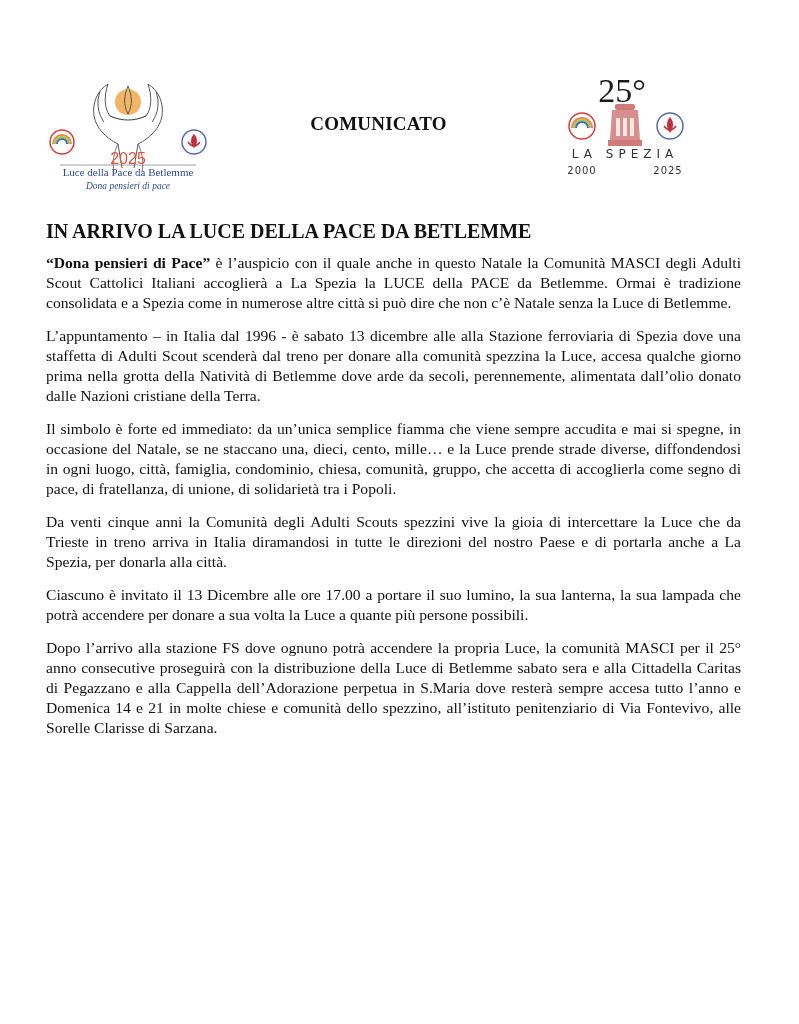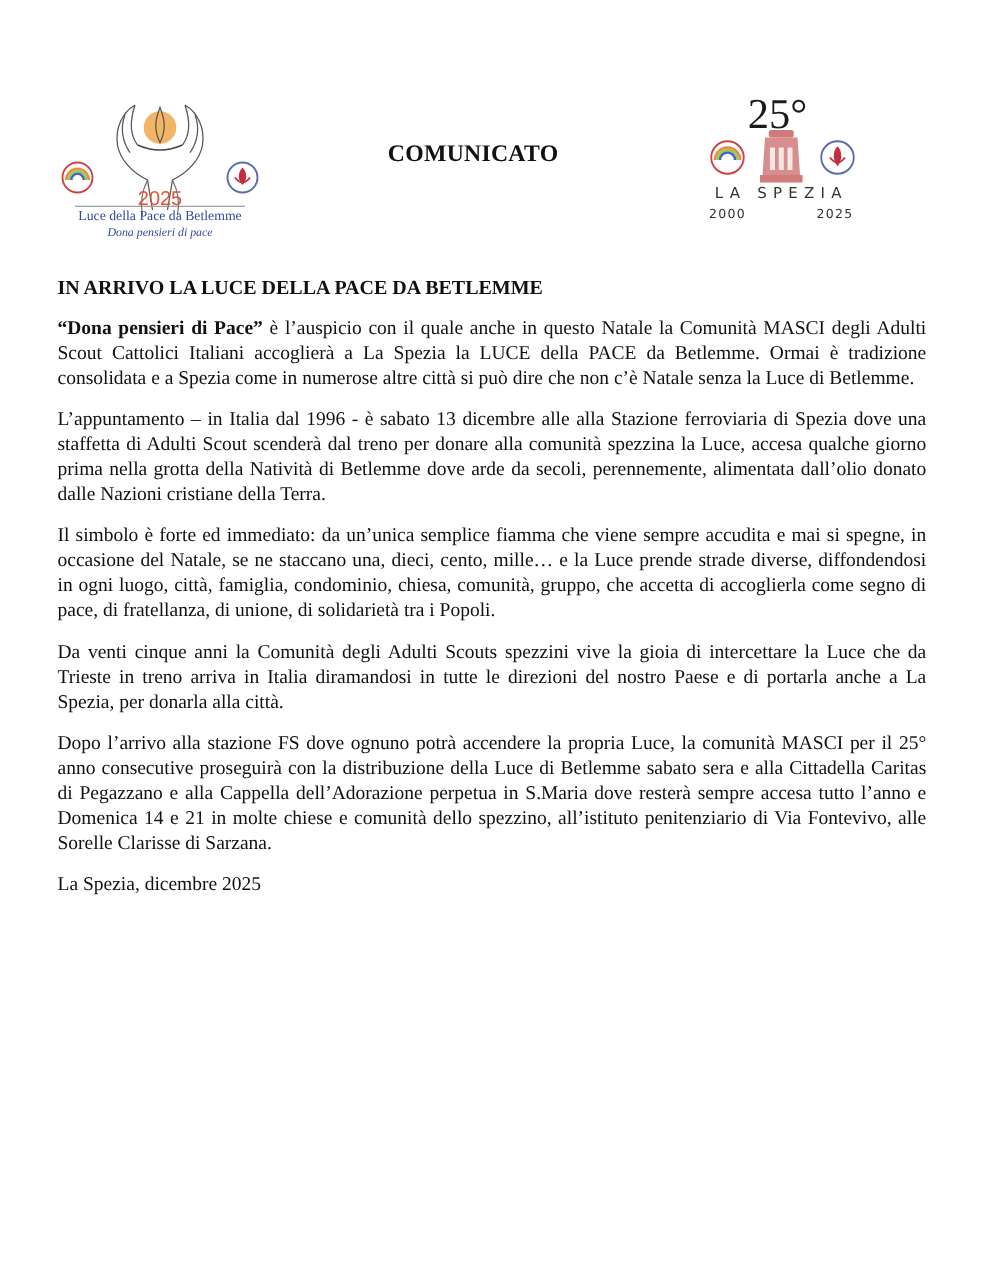--- a/index.html
+++ b/index.html
@@ -8,21 +8,21 @@
       font-family: "Liberation Serif", "DejaVu Serif", serif;
       color: #111111;
     }
     .logo-left { position: absolute; left: 48px; top: 72px; width: 160px; height: 120px; }
     .logo-right { position: absolute; left: 560px; top: 68px; width: 130px; height: 110px; }
     .header-title {
       position: absolute; left: 0; width: 757px; top: 113px; text-align: center;
       font-weight: bold; font-size: 19px; letter-spacing: 0.2px;
     }
     .content { position: absolute; left: 46px; top: 221px; width: 706px; font-size: 15.6px; line-height: 20px; }
-    .headline { font-weight: bold; font-size: 16px; margin: 0 0 12px 0; }
+    .headline { font-weight: bold; font-size: 20px; margin: 0 0 12px 0; }
     .para { margin: 0 11px 13px 0; text-align: justify; }
     .para .lead { font-weight: bold; }
     .signoff { margin: 0; }
     .logo-caption1 { font-size: 11px; fill: #2f4a9a; }
     .logo-caption2 { font-size: 9.5px; fill: #2f4a9a; font-style: italic; }
   </style>
 </head>
 <body>
 
 <div class="logo-left">
@@ -98,17 +98,19 @@
   <p class="para">
     <span>L’appuntamento – in Italia dal 1996 - è sabato 13 dicembre alle  alla Stazione ferroviaria di Spezia dove una staffetta di Adulti Scout scenderà dal treno per donare alla comunità spezzina la Luce, accesa qualche giorno prima nella grotta della Natività di Betlemme dove arde da secoli, perennemente, alimentata dall’olio donato dalle Nazioni cristiane della Terra.</span>
   </p>
   <p class="para">
     <span>Il simbolo è forte ed immediato: da un’unica semplice fiamma che viene sempre accudita e mai si spegne, in occasione del Natale, se ne staccano una, dieci, cento, mille… e la Luce prende strade diverse, diffondendosi in ogni luogo, città, famiglia, condominio, chiesa, comunità, gruppo, che accetta di accoglierla come segno di pace, di fratellanza, di unione, di solidarietà tra i Popoli.</span>
   </p>
   <p class="para">
     <span>Da venti cinque anni la Comunità degli Adulti Scouts spezzini vive la gioia di intercettare la Luce che da Trieste in treno arriva in Italia diramandosi in tutte le direzioni del nostro Paese e di portarla anche a La Spezia, per donarla alla città.</span>
   </p>
   <p class="para">
+    <span>Ciascuno è invitato il 13 Dicembre alle ore 17.00 a portare il suo lumino, la sua lanterna, la sua lampada che potrà accendere per donare a sua volta la Luce a quante più persone possibili.</span>
+  </p>
+  <p class="para">
     <span>Dopo l’arrivo alla stazione FS dove ognuno potrà accendere la propria Luce, la comunità MASCI per il 25° anno consecutive proseguirà con la distribuzione della Luce di Betlemme sabato sera e alla Cittadella Caritas di Pegazzano e alla Cappella dell’Adorazione perpetua in S.Maria dove resterà sempre accesa tutto l’anno e Domenica 14 e 21  in molte chiese e comunità dello spezzino, all’istituto penitenziario di Via Fontevivo, alle Sorelle Clarisse di Sarzana.</span>
   </p>
 
-  <p class="signoff">La Spezia, dicembre 2025</p>
 </div>
 
 </body></html>

